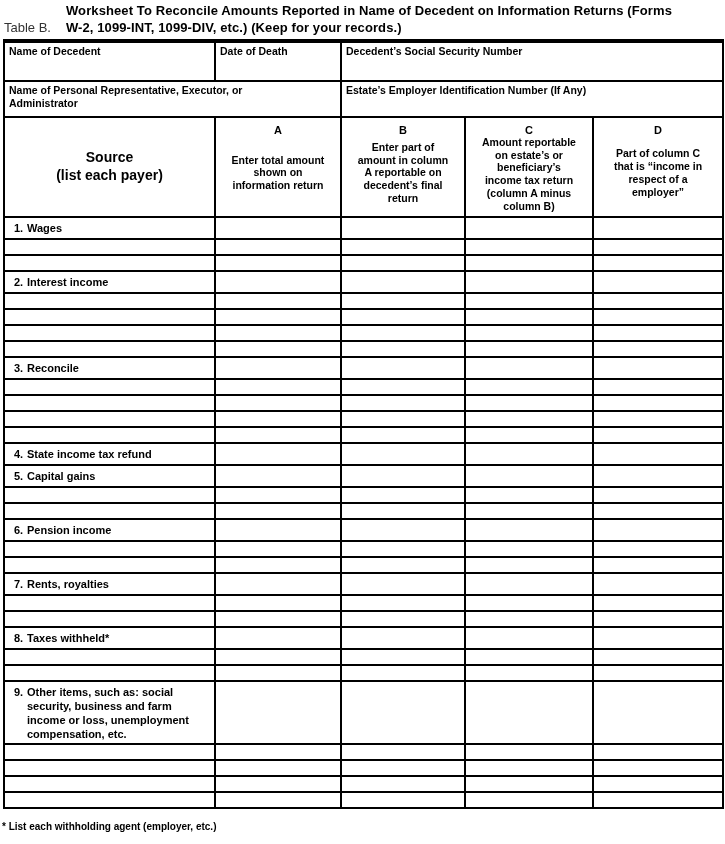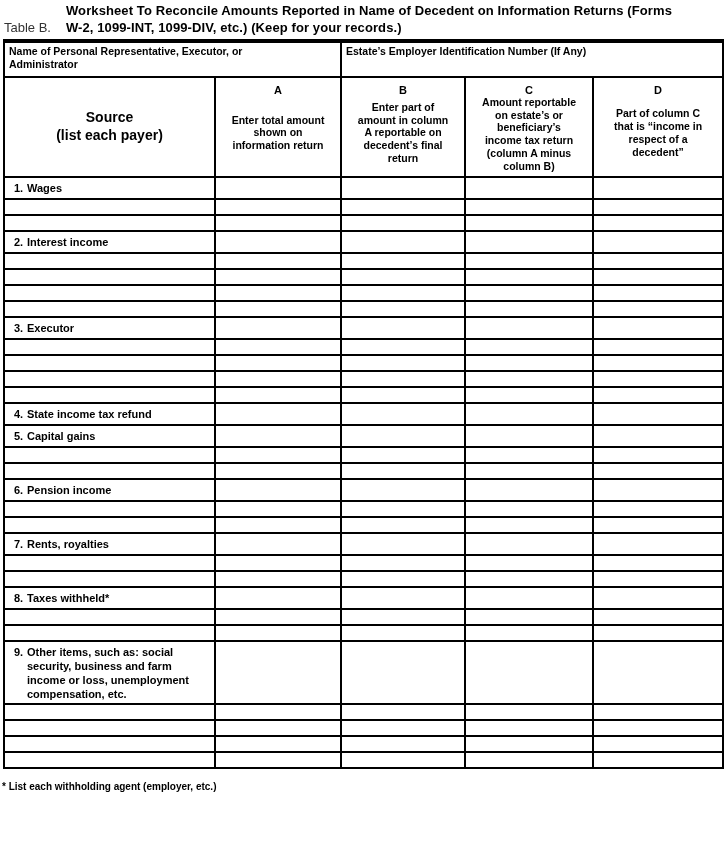--- a/index.html
+++ b/index.html
@@ -131,20 +131,31 @@
 
   <table class="worksheet">
     <colgroup>
       <col style="width:211px">
       <col style="width:126px">
       <col style="width:124px">
       <col style="width:128px">
       <col style="width:130px">
     </colgroup>
     <tbody id="tbody">
+      <tr class="hdr-row1">
+        <td class="hdr-cell">
+          <span class="field-label">Name of Decedent</span>
+        </td>
+        <td class="hdr-cell">
+          <span class="field-label">Date of Death</span>
+        </td>
+        <td class="hdr-cell" colspan="3">
+          <span class="field-label">Decedent’s Social Security Number</span>
+        </td>
+      </tr>
       <tr class="hdr-row2">
         <td class="hdr-cell" colspan="2">
           <span class="field-label">Name of Personal Representative, Executor, or
 Administrator</span>
         </td>
         <td class="hdr-cell" colspan="3">
           <span class="field-label">Estate’s Employer Identification Number (If Any)</span>
         </td>
       </tr>
       <tr class="colhead-row">
@@ -180,21 +191,21 @@
 (column A minus
 column B)</div>
           </div>
         </td>
         <td>
           <div class="colhead-inner">
             <div class="col-letter">D</div>
             <div class="col-desc">Part of column C
 that is “income in
 respect of a
-decedent”</div>
+employer”</div>
           </div>
         </td>
       </tr>
 
   <tr class="label-row">
     <td>
       <div class="label-inner">
         <span class="row-num">1.</span>
         <span class="row-lbl">Wages</span>
       </div>
@@ -263,21 +274,21 @@
     <td></td>
     <td></td>
     <td></td>
     <td></td>
   </tr>
 
   <tr class="label-row">
     <td>
       <div class="label-inner">
         <span class="row-num">3.</span>
-        <span class="row-lbl">Executor</span>
+        <span class="row-lbl">Reconcile</span>
       </div>
     </td>
     <td></td>
     <td></td>
     <td></td>
     <td></td>
   </tr>
 
   <tr class="blank-row">
     <td></td>

